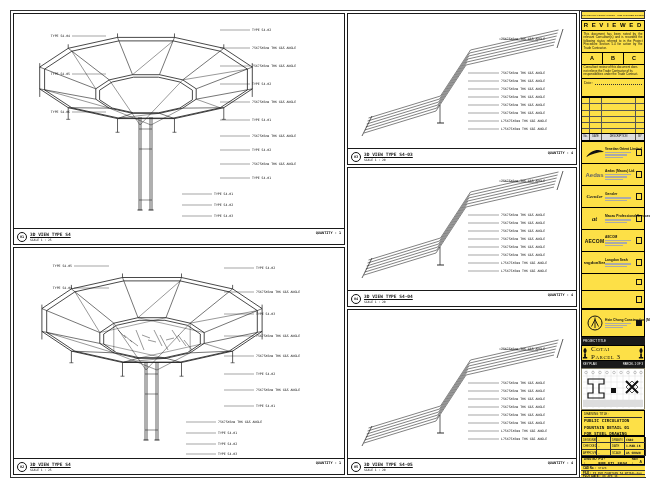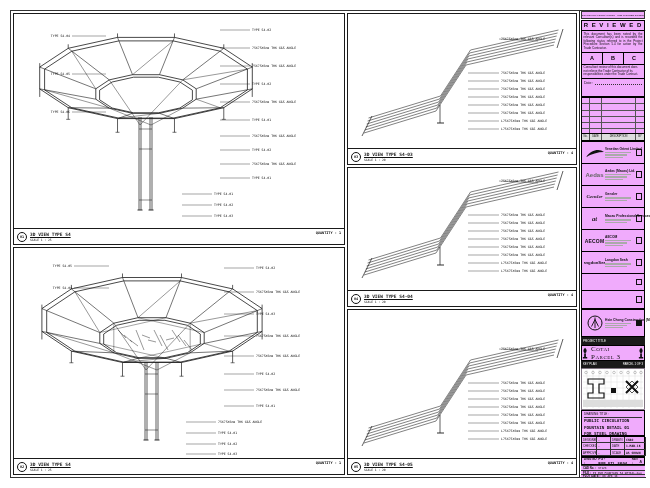--- a/index.html
+++ b/index.html
@@ -11,21 +11,21 @@
   .viewbar{position:absolute;left:0;right:0;bottom:0;height:16px;border-top:1px solid #1a1a1a;
     display:flex;align-items:center;padding:0 3px;gap:3px;background:#fff;box-sizing:border-box;}
   .vb-num{flex:none;width:8px;height:8px;border:1px solid #111;border-radius:50%;
     font:700 3.5px/8px "DejaVu Sans Mono",monospace;text-align:center;color:#111;}
   .vb-tw{display:flex;flex-direction:column;line-height:1;}
   .vb-title{font:700 4.5px "DejaVu Sans Mono",monospace;text-decoration:underline;color:#111;}
   .vb-scale{font:3px "DejaVu Sans Mono",monospace;margin-top:1px;color:#111;}
   .vb-qty{margin-left:auto;align-self:flex-start;margin-top:2px;font:700 3.5px "DejaVu Sans Mono",monospace;color:#111;}
 
   .titlecol{position:absolute;left:568px;top:0;width:66px;height:466px;border-left:1px solid #222;background:#fff;}
-  .tc{position:absolute;left:1px;right:1px;box-sizing:border-box;background:#f0abfc;}
+  .tc{position:absolute;left:1px;right:1px;box-sizing:border-box;background:#fde047;}
   .disc{top:0;height:8px;border:0.5px solid #333;font:2.5px/7px "Liberation Sans",sans-serif;
     text-align:center;color:#111;overflow:hidden;white-space:nowrap;}
   .stamp{top:9px;height:77px;border:1px solid #000;}
   .st-title{height:9px;border-bottom:1px solid #000;font:700 6px/9px "Liberation Sans",sans-serif;
     text-align:center;letter-spacing:1px;color:#000;}
   .st-body{font:3px/3.5px "Liberation Sans",sans-serif;color:#111;padding:1.5px;border-bottom:0.5px solid #000;text-align:justify;}
   .st-abc{display:flex;height:11px;border-bottom:0.5px solid #000;}
   .st-abc span{flex:1;text-align:center;font:700 5.5px/11px "Liberation Sans",sans-serif;color:#000;}
   .st-abc span + span{border-left:0.5px solid #000;}
   .st-body2{font:3px/3.5px "Liberation Sans",sans-serif;color:#111;padding:1.5px;border-bottom:0.5px solid #000;}

